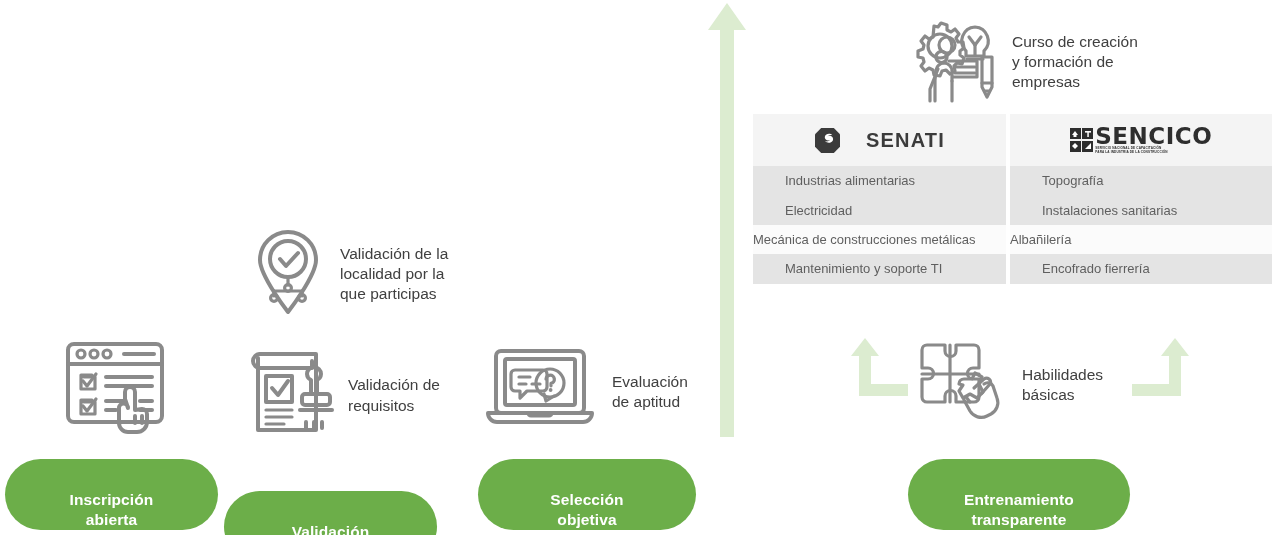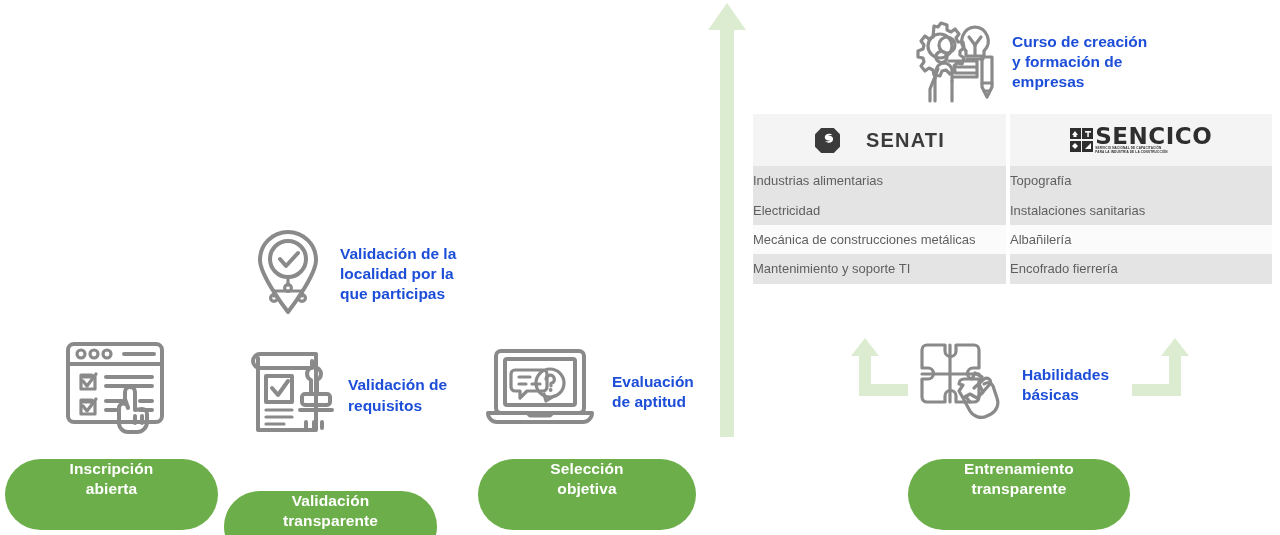--- a/index.html
+++ b/index.html
@@ -26,34 +26,34 @@
   .pill {
     position: absolute;
     background: #6cae49;
     border-radius: 999px;
     color: #ffffff;
     font-weight: bold;
     font-size: 15.5px;
     line-height: 1.28;
     text-align: center;
     display: flex;
-    align-items: flex-start;
+    align-items: flex-end;
     justify-content: center;
     letter-spacing: .1px;
   }
   .pill span { display: block; white-space: pre-line; }
 
   
   .iconblock { position: absolute; display: flex; align-items: center; }
   .iconblock .glyph { flex: 0 0 auto; }
   .iconblock .caption {
-    font-weight: bold;
+    font-weight: normal;
     font-size: 15.5px;
     line-height: 1.30;
-    color: #1d4ed8;
+    color: #404040;
     white-space: pre-line;
   }
   .stroke {
     fill: none;
     stroke: #8a8a8a;
     stroke-width: 4;
     stroke-linecap: round;
     stroke-linejoin: round;
   }
   .stroke-thin {
@@ -91,21 +91,21 @@
   .rowcell {
     height: 29.4px;
     font-size: 13px;
     color: #5f5f5f;
     padding-left: 10px;
     vertical-align: middle;
     font-weight: normal;
     white-space: nowrap;
     overflow: hidden;
   }
-  tr.odd .rowcell { background: #e4e4e4; }
+  tr.odd .rowcell { background: #e4e4e4; padding-left: 32px; }
   tr.even .rowcell { background: #fbfbfb; }
 
   
   .senati { display: flex; align-items: center; justify-content: center; gap: 25px; }
   .senati-word {
     font-size: 20px;
     font-weight: bold;
     color: #3b3b3b;
     letter-spacing: 1.2px;
   }

